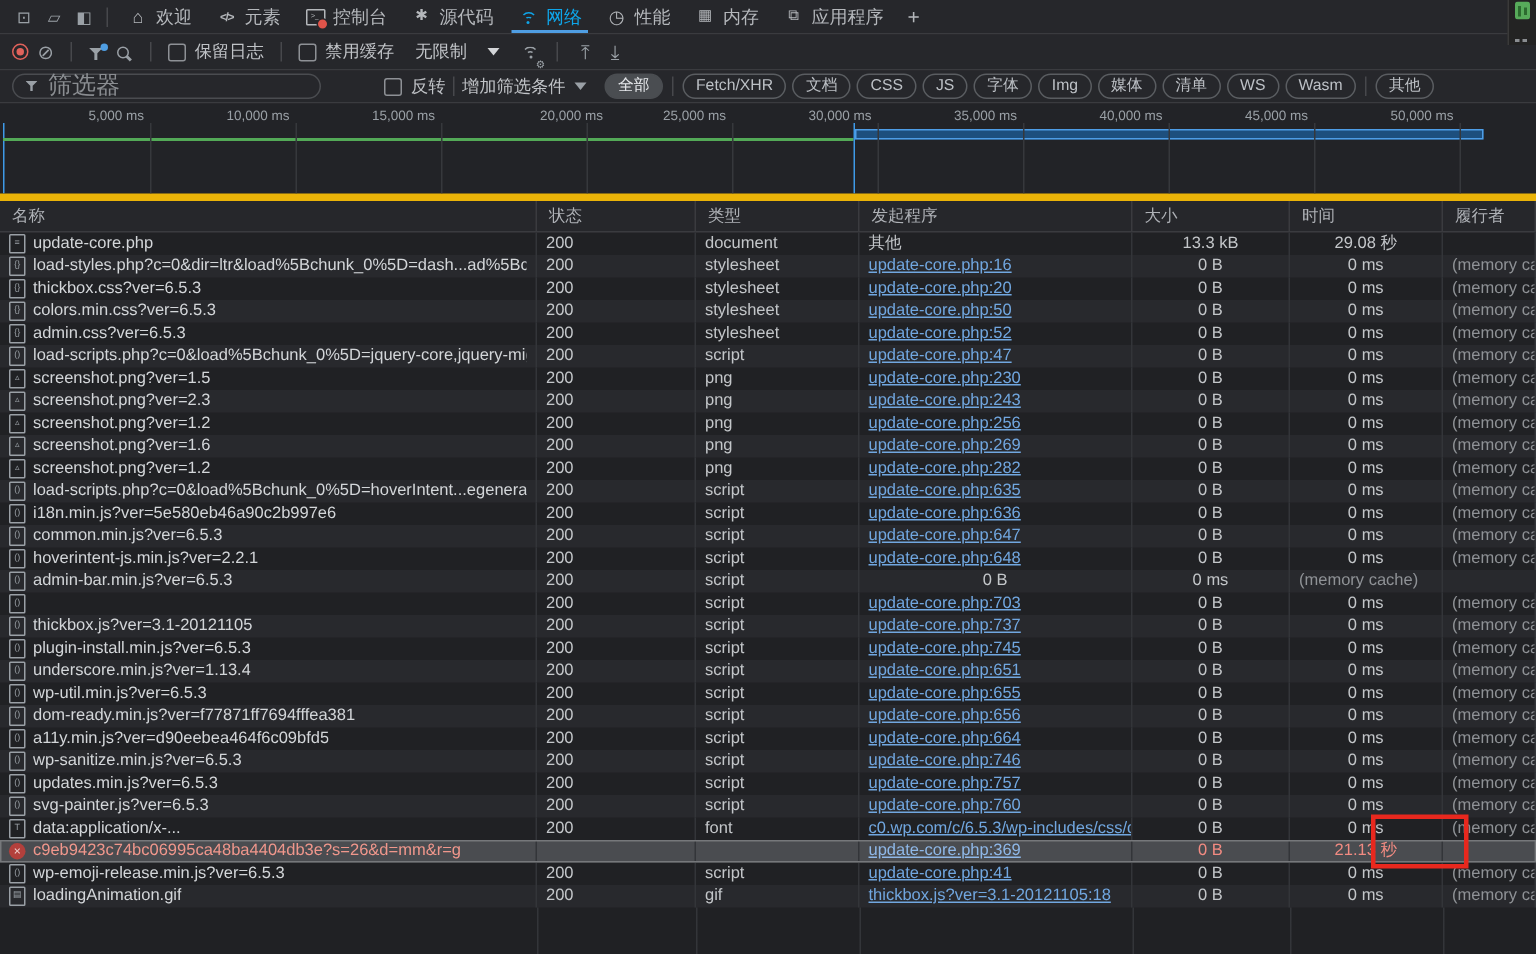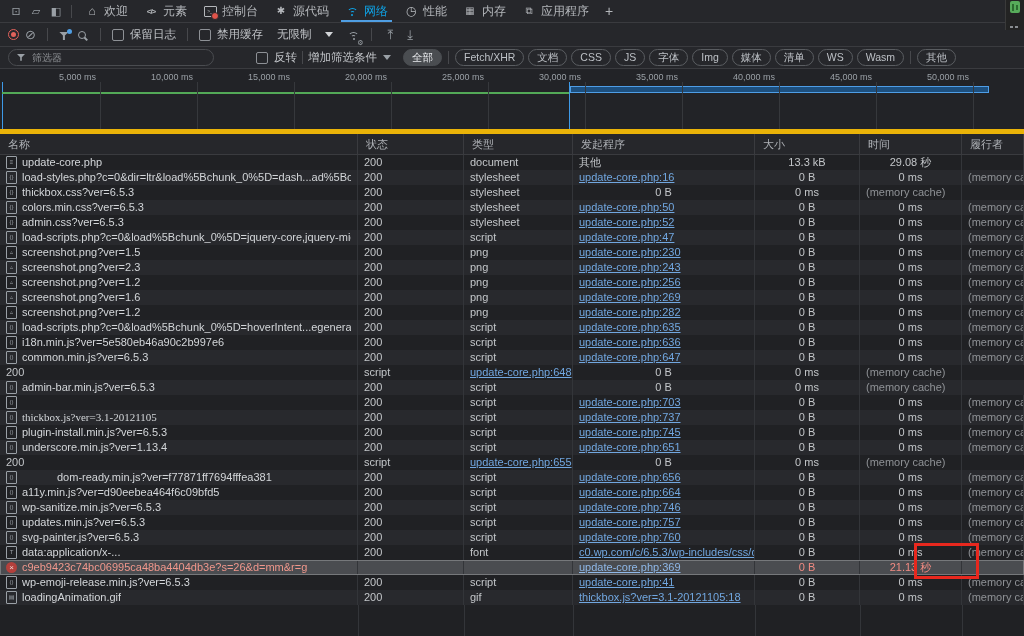--- a/index.html
+++ b/index.html
@@ -38,21 +38,21 @@
   .lbl{font-size:11.5px;color:#c0c3c7;white-space:nowrap}
   .dd{width:0;height:0;border-left:4px solid transparent;border-right:4px solid transparent;border-top:5px solid #d3d5d8;margin:0 8px}
   .gearwrap{position:relative}
   .gearwrap .gear{position:absolute;right:-3px;bottom:-3px;font-size:7px;color:#9aa0a6}
   .harr{font-size:13px;color:#9aa0a6;line-height:1;padding:0 4px}
 
   
   .filterbar{height:21px;display:flex;align-items:center;background:#26272b;border-bottom:1px solid #3a3b3f;padding-left:8px}
   .finput{width:188px;height:15px;border:1px solid #4a4c50;border-radius:9px;display:flex;align-items:center;padding:0 8px;gap:5px;margin-right:42px}
   .finput .funnel{width:8px;height:7px}
-  .finput input{background:transparent;border:none;outline:none;color:#cfd2d6;font-size:10px;width:140px;font-family:inherit}
+  .finput input{background:transparent;border:none;outline:none;color:#cfd2d6;font-size:16px;width:140px;font-family:inherit}
   .finput input::placeholder{color:#8a8d91}
   .pill{height:15px;padding:0 8px;border:1px solid #5a5d61;border-radius:9px;font-size:10.5px;line-height:14px;color:#bdc1c6;margin:0 2px;flex:none}
   .pill.sel{background:#4a4d51;border-color:#4a4d51;color:#e8eaed}
   .psep{width:1px;height:13px;background:#47484c;margin:0 4px;flex:none}
 
   
   .overview{height:60px;position:relative;background:#222327;border-bottom:5px solid #eab308;overflow:hidden}
   .gline{position:absolute;top:13px;bottom:0;width:1px;background:#36383c}
   .glabel{position:absolute;top:3px;height:10px;font-size:9px;color:#9aa0a6;width:68px;text-align:right;white-space:nowrap}
   .ov-green{position:absolute;left:2px;width:567px;top:23px;height:2px;background:#53a957}
@@ -209,21 +209,21 @@
   <div class="ov-green"></div>
   <div class="ov-blue"></div>
   <div class="ov-vline" style="left:569px"></div>
 <div class="gline" style="left: 100px;"></div>
     <div class="glabel" style="left: 28px;">5,000 ms</div>
     <div class="gline" style="left: 197px;"></div>
     <div class="glabel" style="left: 125px;">10,000 ms</div>
     <div class="gline" style="left: 294px;"></div>
     <div class="glabel" style="left: 222px;">15,000 ms</div>
     <div class="gline" style="left: 391px;"></div>
-    <div class="glabel" style="left: 319px;">20,000 ms</div>
+    <div class="glabel" style="left: 334px;">20,000 ms</div>
     <div class="gline" style="left: 488px;"></div>
     <div class="glabel" style="left: 416px;">25,000 ms</div>
     <div class="gline" style="left: 585px;"></div>
     <div class="glabel" style="left: 513px;">30,000 ms</div>
     <div class="gline" style="left: 682px;"></div>
     <div class="glabel" style="left: 610px;">35,000 ms</div>
     <div class="gline" style="left: 779px;"></div>
     <div class="glabel" style="left: 707px;">40,000 ms</div>
     <div class="gline" style="left: 876px;"></div>
     <div class="glabel" style="left: 804px;">45,000 ms</div>
@@ -266,20 +266,21 @@
       <div class="c num">0 ms</div>
       <div class="c ful">(memory cache)</div>
     </div>
     <div class="grid row">
       <div class="c name">
         <span class="fi">{}</span>
         <span class="nm" style="overflow: hidden; white-space: nowrap;">thickbox.css?ver=6.5.3</span>
       </div>
       <div class="c ">200</div>
       <div class="c ">stylesheet</div>
+      <div class="c "><span class="link">update-core.php:20</span></div>
       <div class="c num">0 B</div>
       <div class="c num">0 ms</div>
       <div class="c ful">(memory cache)</div>
     </div>
     <div class="grid row">
       <div class="c name">
         <span class="fi">{}</span>
         <span class="nm" style="overflow: hidden; white-space: nowrap;">colors.min.css?ver=6.5.3</span>
       </div>
       <div class="c ">200</div>
@@ -403,20 +404,24 @@
         <span class="nm" style="overflow: hidden; white-space: nowrap;">common.min.js?ver=6.5.3</span>
       </div>
       <div class="c ">200</div>
       <div class="c ">script</div>
       <div class="c "><span class="link">update-core.php:647</span></div>
       <div class="c num">0 B</div>
       <div class="c num">0 ms</div>
       <div class="c ful">(memory cache)</div>
     </div>
     <div class="grid row">
+      <div class="c name">
+        <span class="fi">()</span>
+        <span class="nm" style="overflow: hidden; white-space: nowrap;">hoverintent-js.min.js?ver=2.2.1</span>
+      </div>
       <div class="c ">200</div>
       <div class="c ">script</div>
       <div class="c "><span class="link">update-core.php:648</span></div>
       <div class="c num">0 B</div>
       <div class="c num">0 ms</div>
       <div class="c ful">(memory cache)</div>
     </div>
     <div class="grid row">
       <div class="c name">
         <span class="fi">()</span>
@@ -436,21 +441,21 @@
       <div class="c ">200</div>
       <div class="c ">script</div>
       <div class="c "><span class="link">update-core.php:703</span></div>
       <div class="c num">0 B</div>
       <div class="c num">0 ms</div>
       <div class="c ful">(memory cache)</div>
     </div>
     <div class="grid row">
       <div class="c name">
         <span class="fi">()</span>
-        <span class="nm" style="overflow: hidden; white-space: nowrap; font-family: Liberation Serif, serif;">thickbox.js?ver=3.1-20121105</span>
+        <span class="nm" style="overflow: hidden; white-space: nowrap;">thickbox.js?ver=3.1-20121105</span>
       </div>
       <div class="c ">200</div>
       <div class="c ">script</div>
       <div class="c "><span class="link">update-core.php:737</span></div>
       <div class="c num">0 B</div>
       <div class="c num">0 ms</div>
       <div class="c ful">(memory cache)</div>
     </div>
     <div class="grid row">
       <div class="c name">
@@ -470,31 +475,35 @@
         <span class="nm" style="overflow: hidden; white-space: nowrap; text-align: right;">underscore.min.js?ver=1.13.4</span>
       </div>
       <div class="c ">200</div>
       <div class="c ">script</div>
       <div class="c "><span class="link">update-core.php:651</span></div>
       <div class="c num">0 B</div>
       <div class="c num">0 ms</div>
       <div class="c ful">(memory cache)</div>
     </div>
     <div class="grid row">
+      <div class="c name">
+        <span class="fi">()</span>
+        <span class="nm" style="overflow: hidden; white-space: nowrap;">wp-util.min.js?ver=6.5.3</span>
+      </div>
       <div class="c ">200</div>
       <div class="c ">script</div>
       <div class="c "><span class="link">update-core.php:655</span></div>
       <div class="c num">0 B</div>
       <div class="c num">0 ms</div>
       <div class="c ful">(memory cache)</div>
     </div>
     <div class="grid row">
       <div class="c name">
         <span class="fi">()</span>
-        <span class="nm" style="overflow: hidden; white-space: nowrap; margin-left: 35px;">dom-ready.min.js?ver=f77871ff7694fffea381</span>
+        <span class="nm" style="overflow: hidden; white-space: nowrap;">dom-ready.min.js?ver=f77871ff7694fffea381</span>
       </div>
       <div class="c ">200</div>
       <div class="c ">script</div>
       <div class="c "><span class="link">update-core.php:656</span></div>
       <div class="c num">0 B</div>
       <div class="c num">0 ms</div>
       <div class="c ful">(memory cache)</div>
     </div>
     <div class="grid row">
       <div class="c name">

